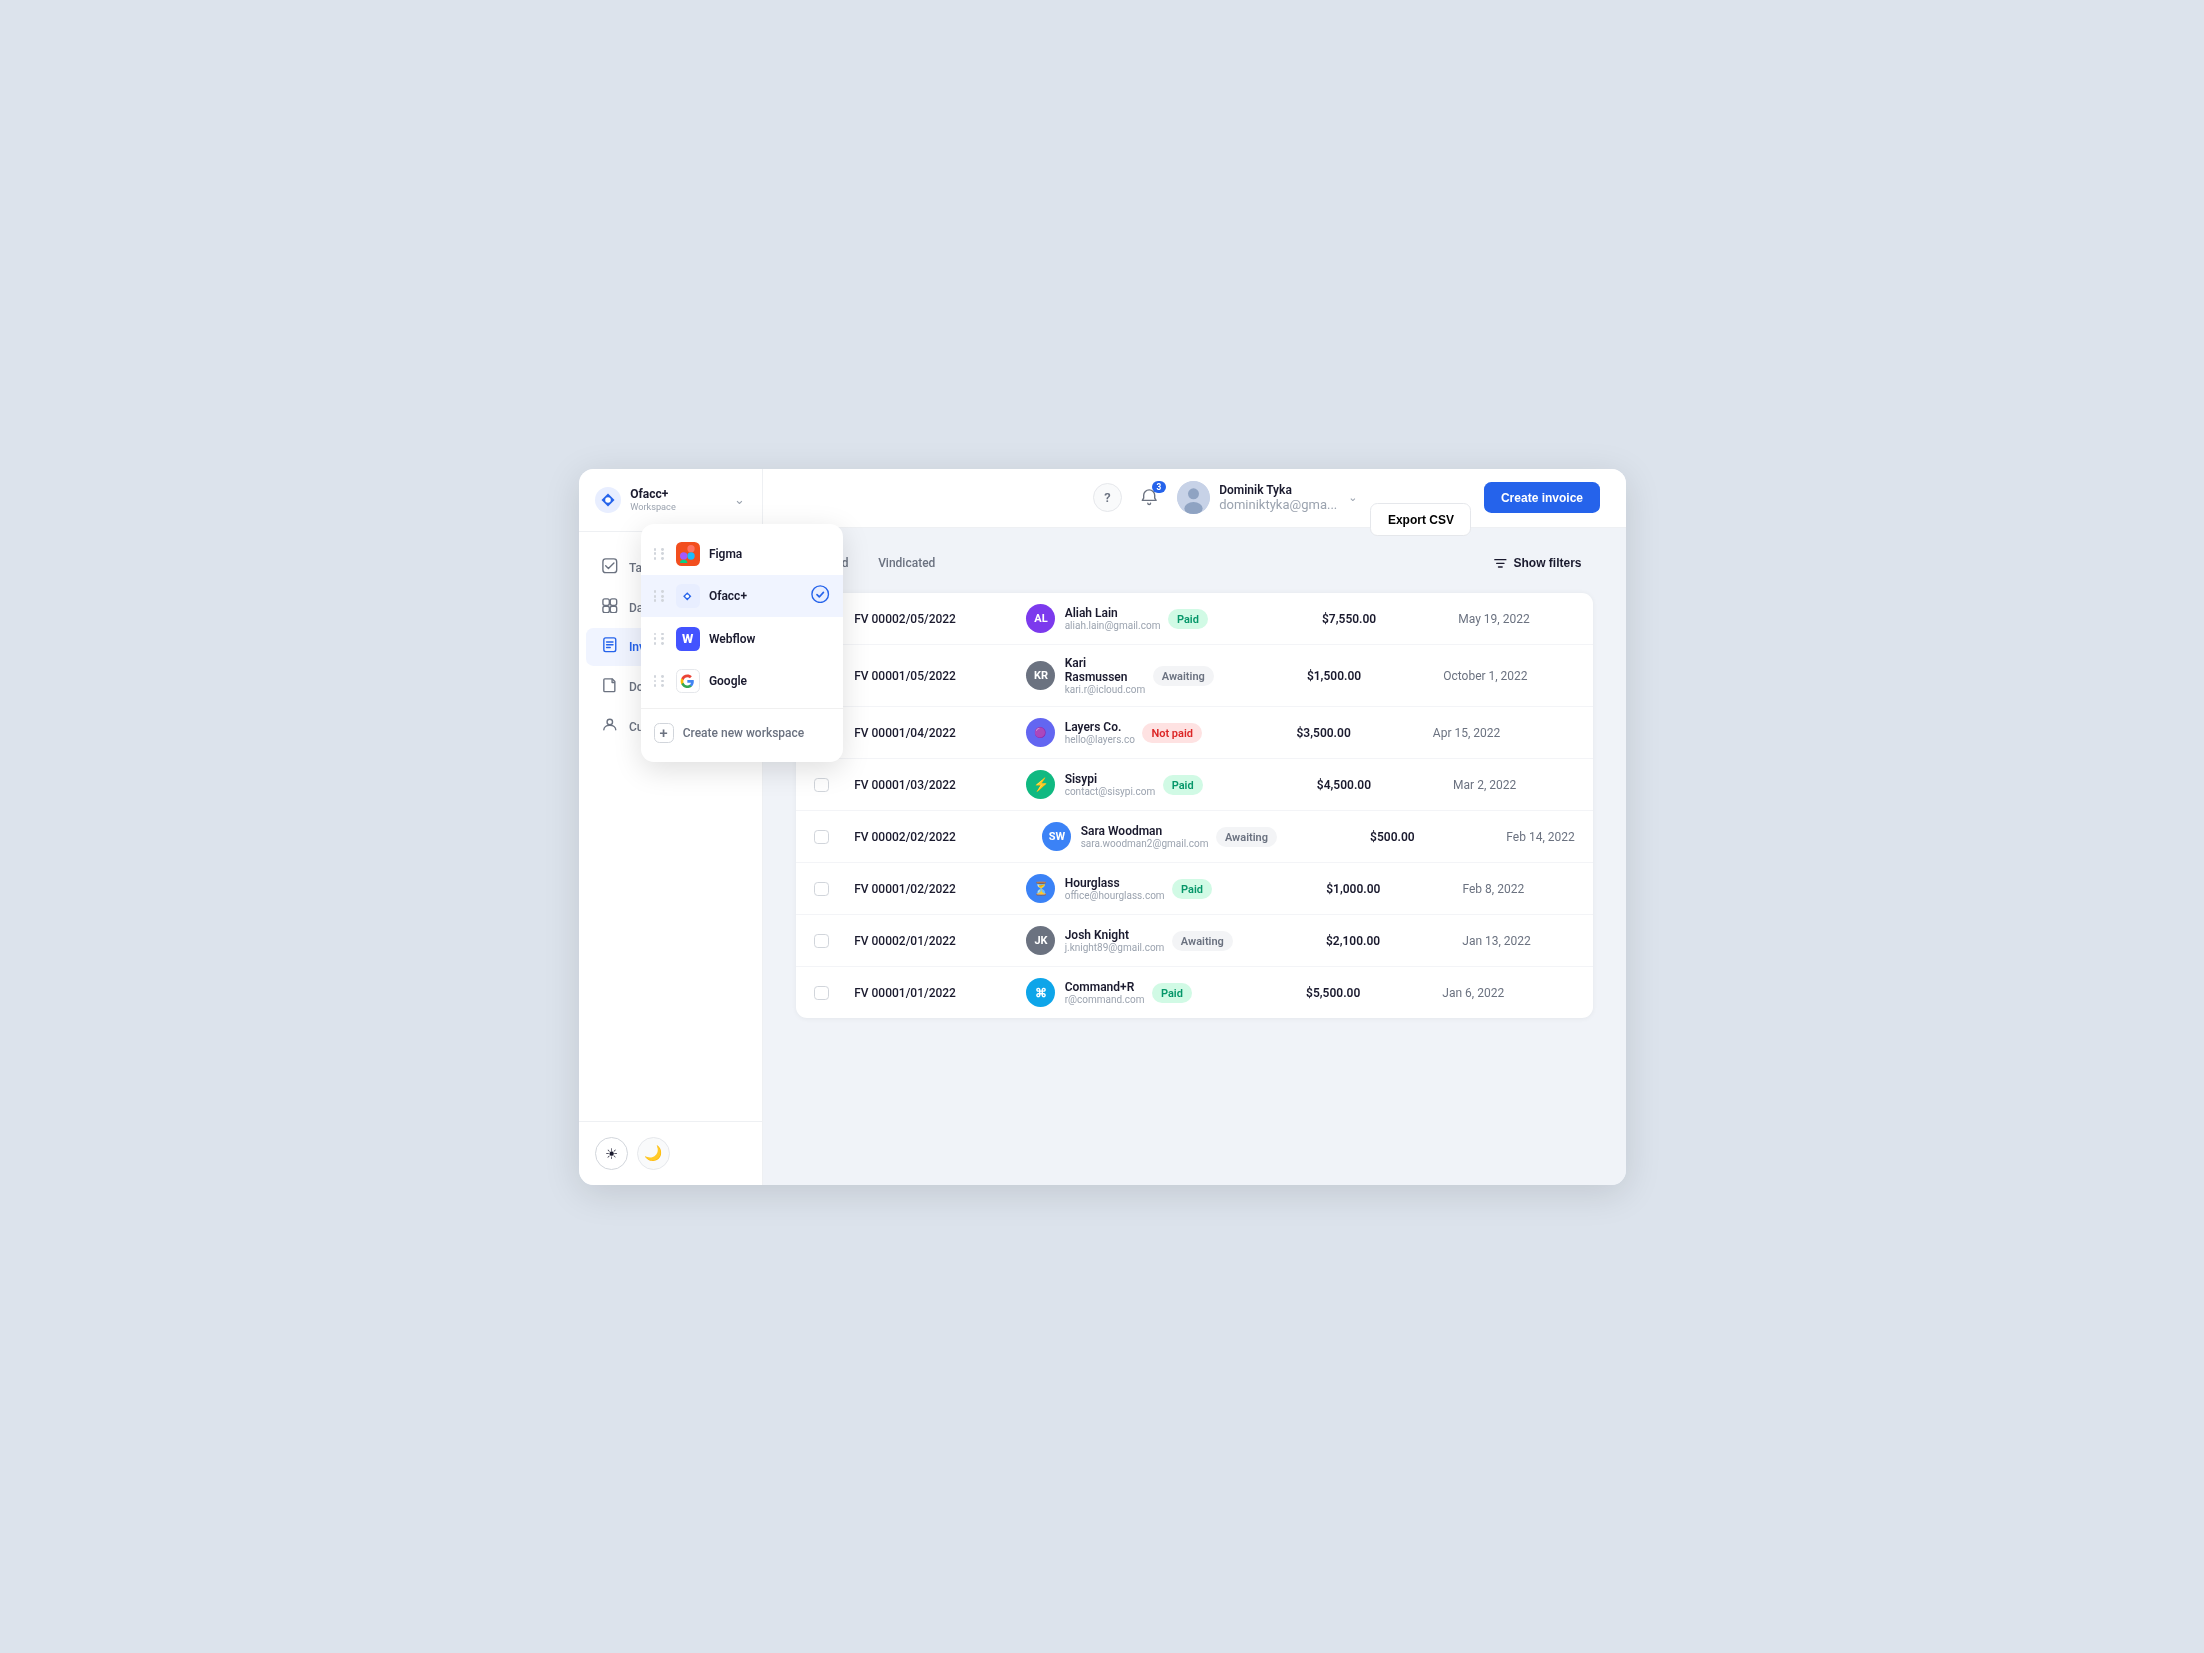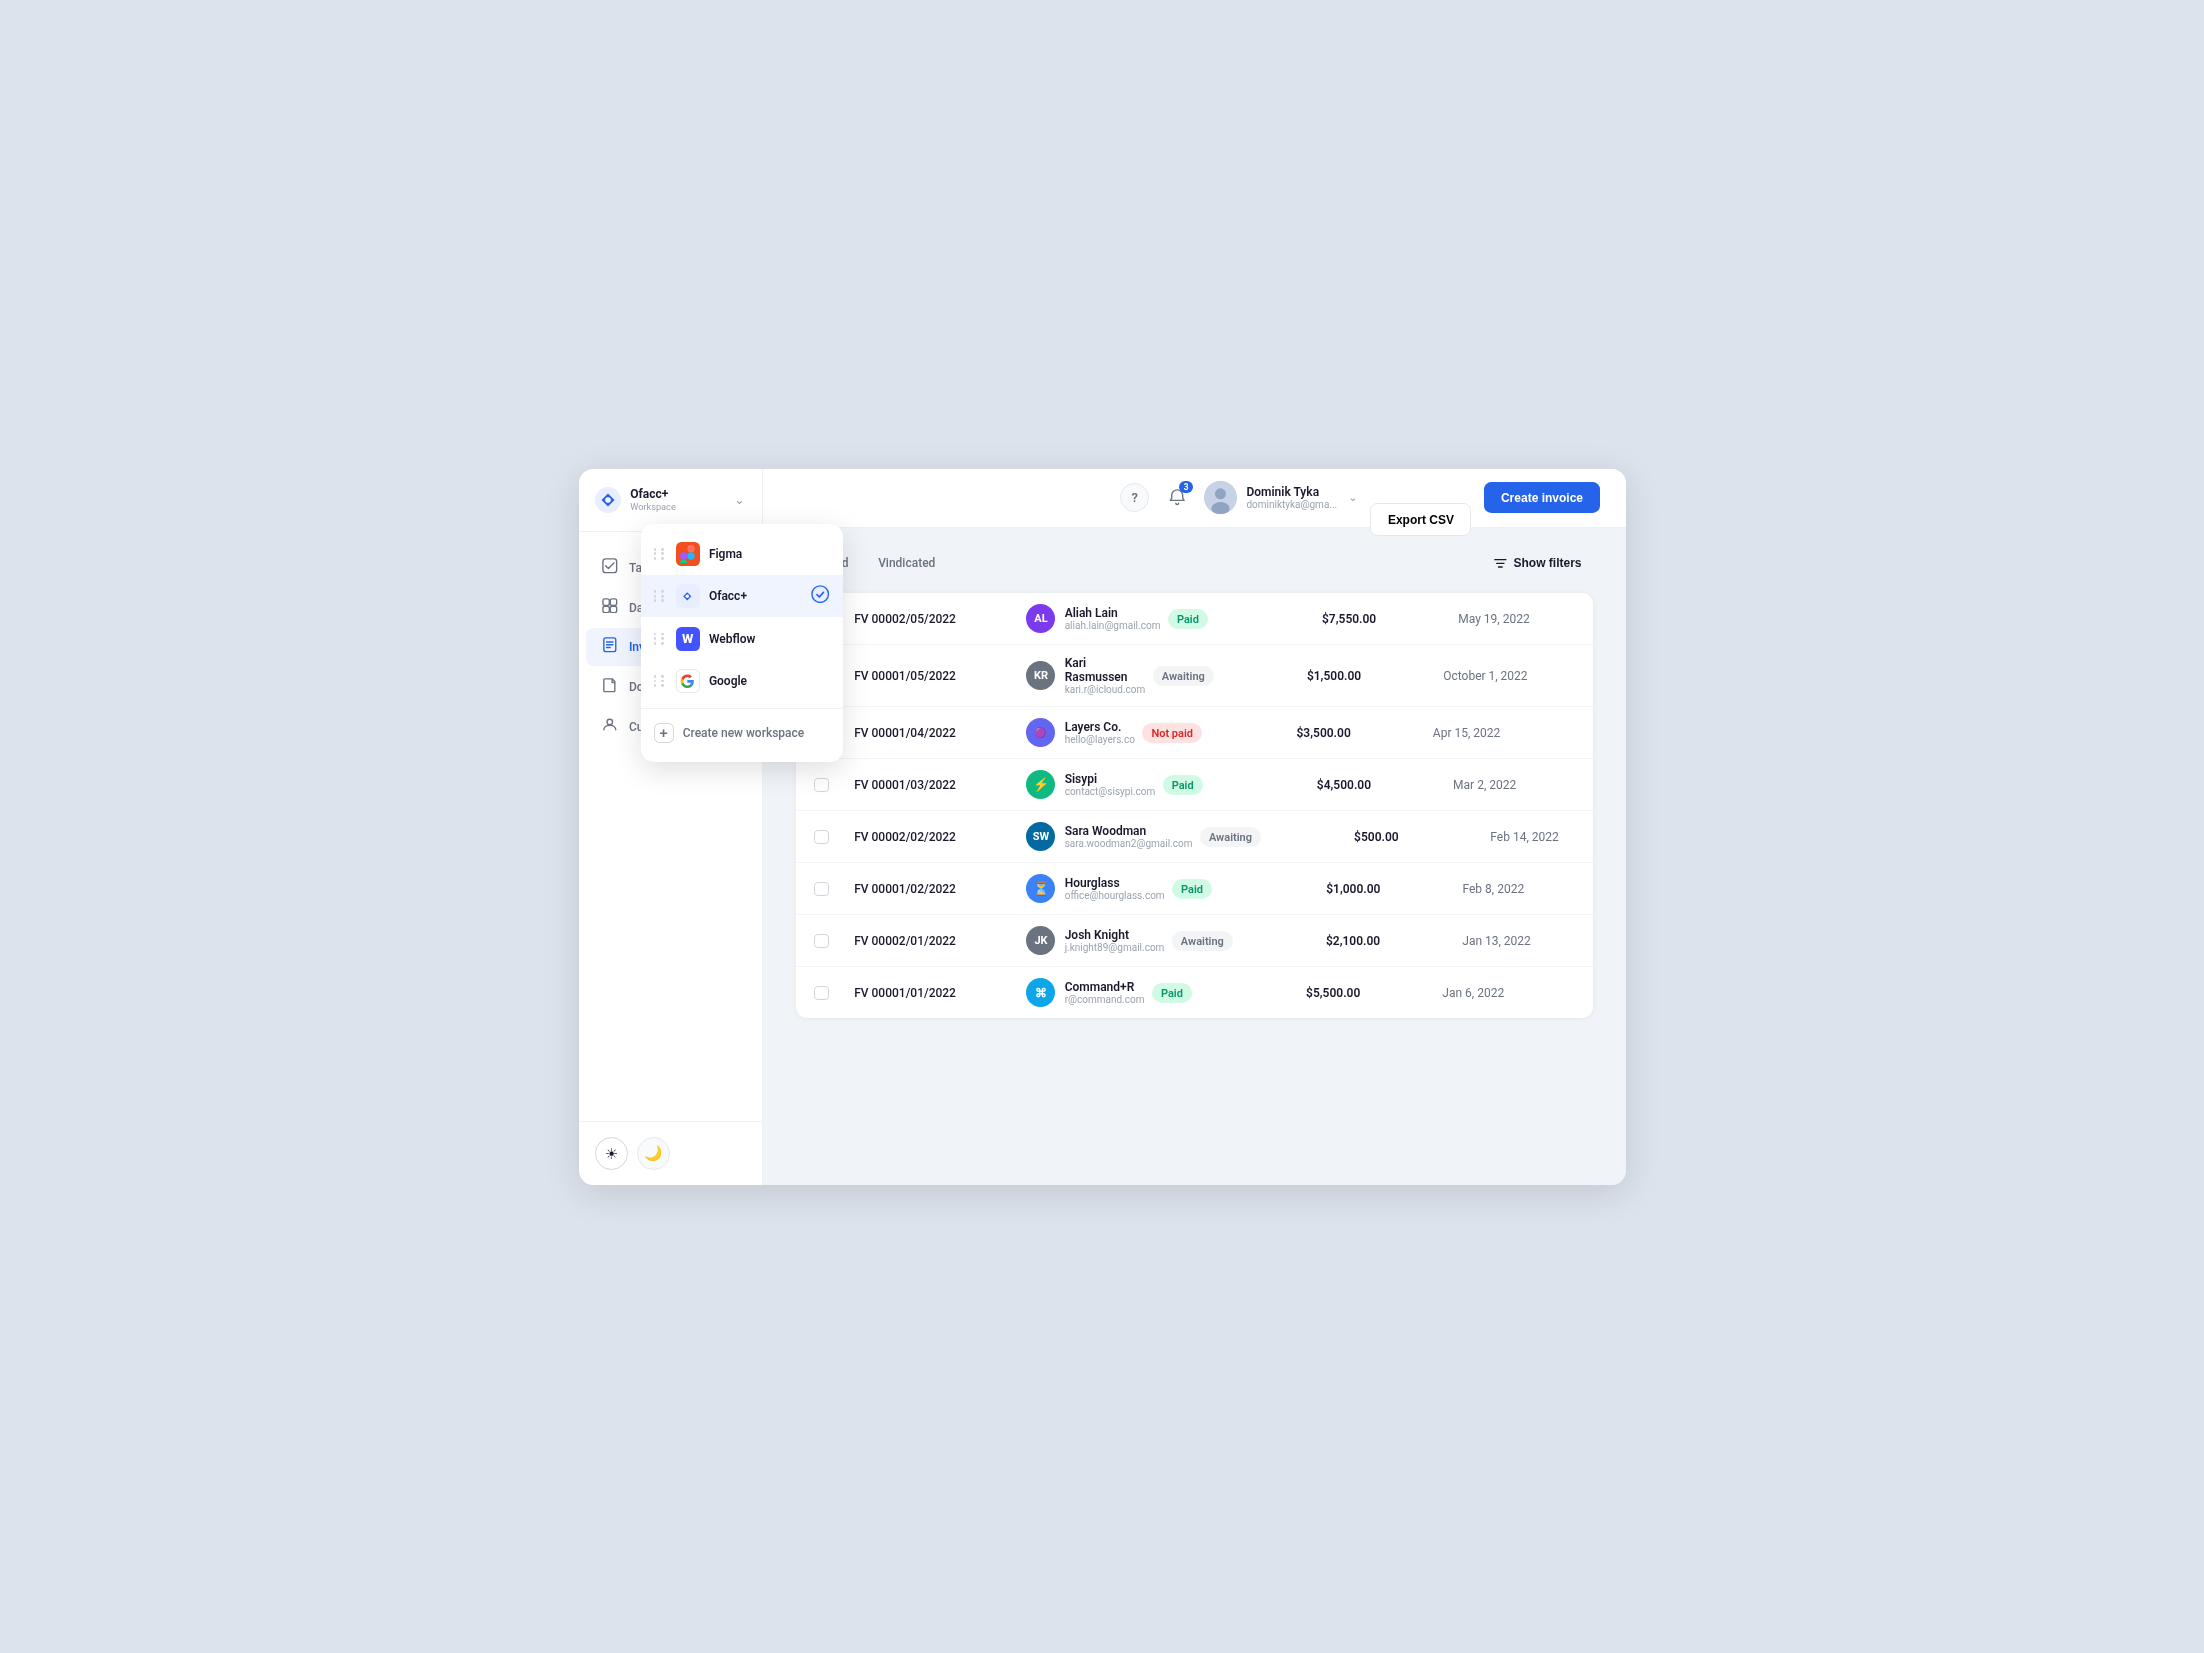--- a/index.html
+++ b/index.html
@@ -167,21 +167,21 @@
     .user-info {
       display: flex; align-items: center; gap: 9.2px; cursor: pointer;
     }
     .user-avatar {
       width: 33px; height: 33px; border-radius: 50%; overflow: hidden;
       background: #c7d2e7;
       display: flex; align-items: center; justify-content: center;
       font-weight: 700; color: #2563eb; font-size: 12px;
     }
     .user-name { font-size: 12px; font-weight: 600; color: #1a1a2e; }
-    .user-email { font-size: 10px; color: #9ba3af; }
+    .user-email { font-size: 13px; color: #9ba3af; }
     .user-chevron { color: #9ba3af; font-size: 11px; margin-left: 1.8px; }
 
     .export-btn {
       border: 1.4px solid #e5e7eb;
       background: #fff;
       color: #000000;
       font-size: 12px;
       font-weight: 600;
       padding: 8.3px 16.5px;
       border-radius: 7.3px;
@@ -369,21 +369,21 @@
       border-radius: 5.5px;
       display: flex; align-items: center; justify-content: center;
       font-size: 14.7px;
       color: #6b7280;
     }
 
     
     .av-purple { background: #7c3aed; color: #fff; }
     .av-blue { background: #3b82f6; color: #fff; }
     .av-green { background: #10b981; color: #fff; }
-    .av-orange { background: #0369a1; color: #fff; }
+    .av-orange { background: #3b82f6; color: #fff; margin-left: 16px; }
     .av-gray { background: #6b7280; color: #fff; }
     .av-teal { background: #0ea5e9; color: #fff; }
     .av-indigo { background: #6366f1; color: #fff; }
   </style>
 </head>
 <body>
 
 <div class="app-container">
 
   <aside class="sidebar">

